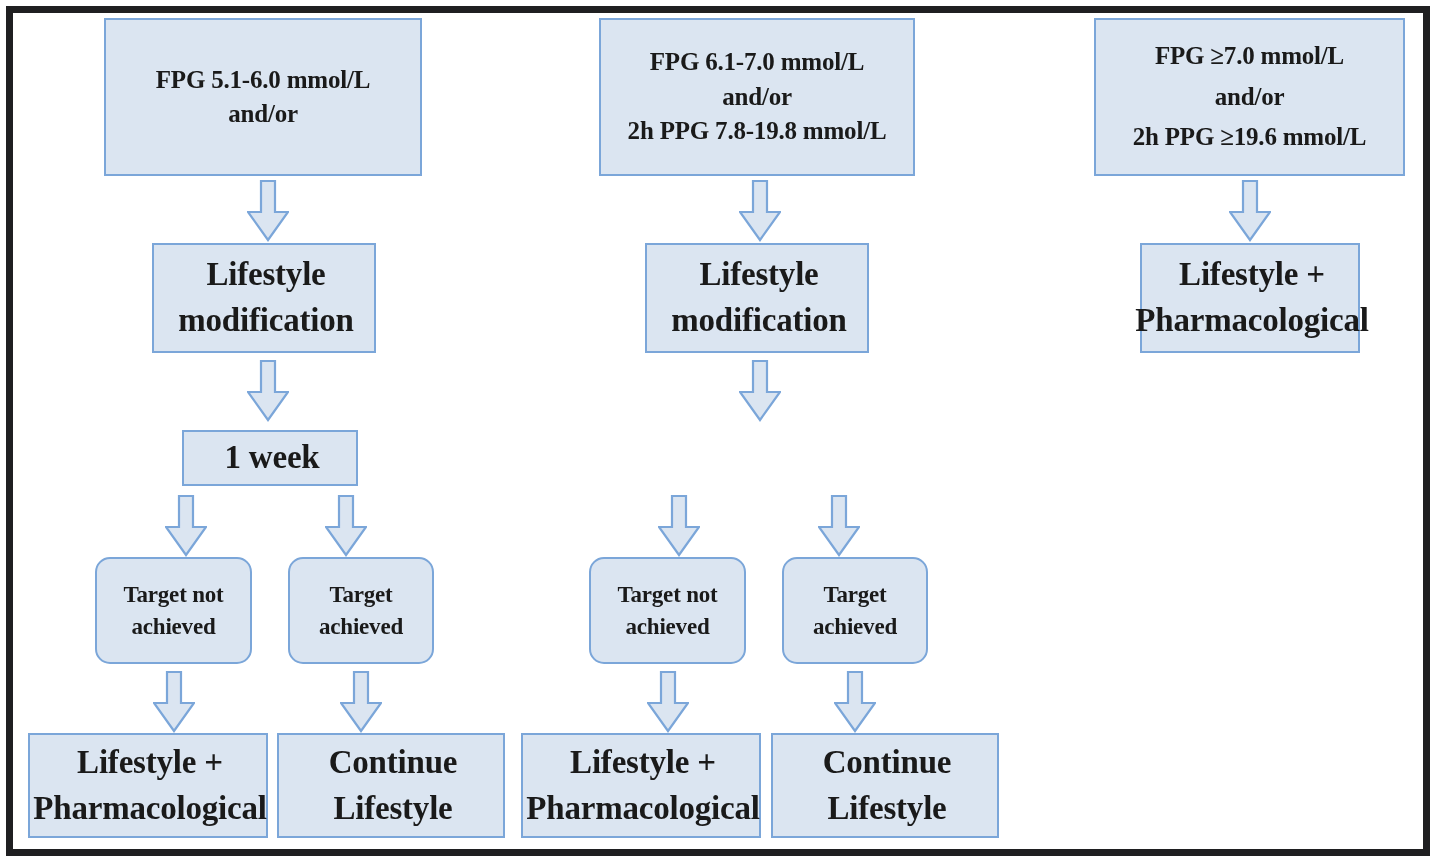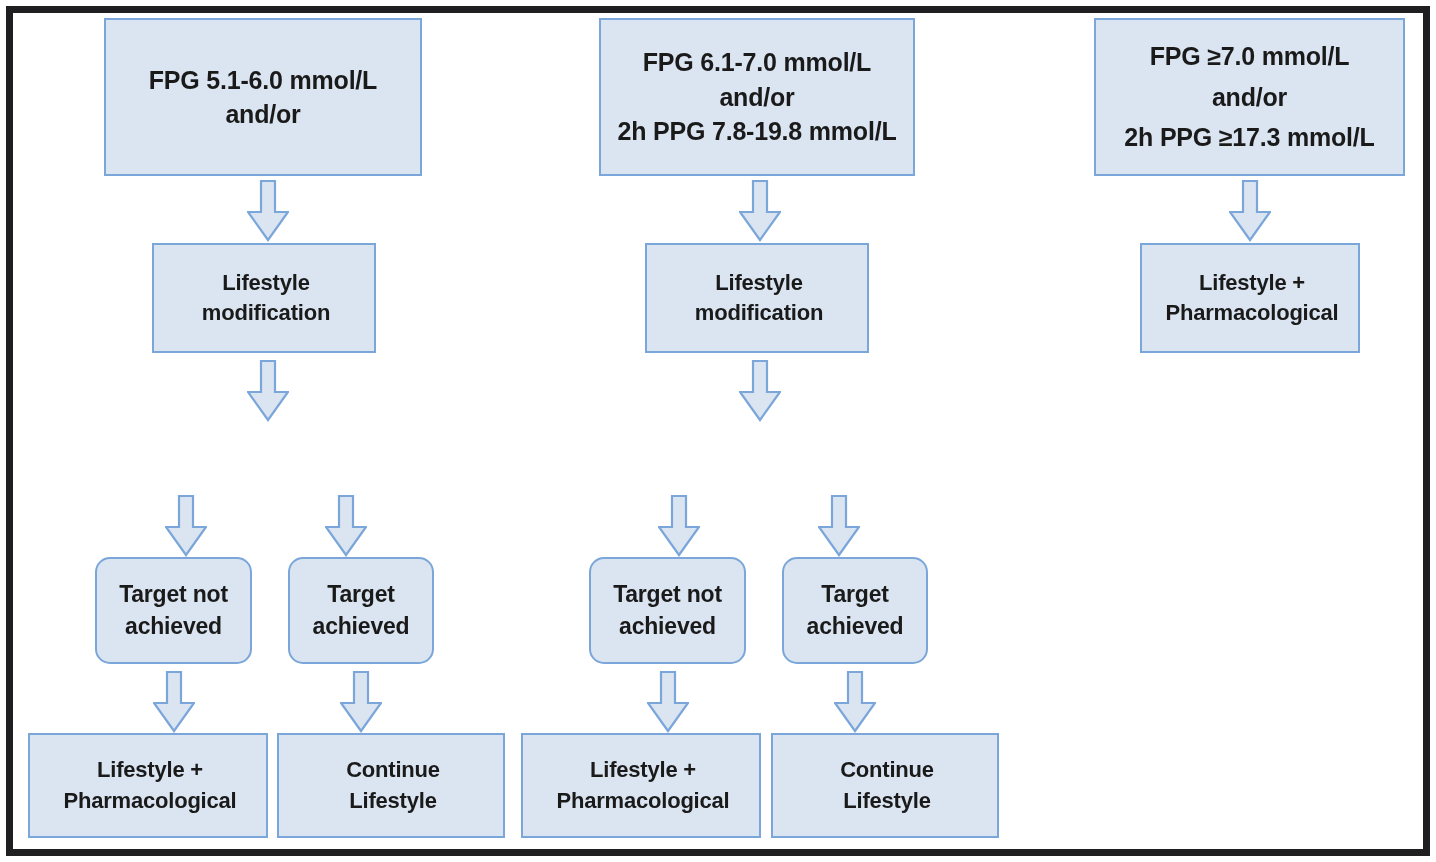--- a/index.html
+++ b/index.html
@@ -7,21 +7,21 @@
     padding: 0;
     background: #ffffff;
   }
   #canvas {
     position: relative;
     width: 1436px;
     height: 862px;
     background: #ffffff;
     box-sizing: border-box;
     overflow: hidden;
-    font-family: Liberation Sans, sans-serif;
+    font-family: Liberation Serif, serif;
   }
   
   #frame {
     position: absolute;
     left: 6px;
     top: 6px;
     width: 1424px;
     height: 850px;
     border: 7px solid #1f1f21;
     box-sizing: border-box;
@@ -39,21 +39,21 @@
     text-align: center;
     color: #1a1a1a;
     font-weight: bold;
     font-stretch: condensed;
     line-height: 1.38;
     letter-spacing: -0.2px;
     padding: 2px 4px;
   }
   .node .ln { display: block; white-space: nowrap; }
   .t-big   { font-size: 25px; }
-  .t-med   { font-size: 22px; padding-left: 8px; }
+  .t-med   { font-size: 33px; padding-left: 8px; }
   .t-small { font-size: 23px; border-radius: 15px; }
 
   .arrow {
     position: absolute;
     display: block;
   }
   .arrow svg { display: block; width: 100%; height: 100%; }
 </style>
 </head>
 <body>
@@ -77,20 +77,23 @@
     <span class="ln">Lifestyle</span>
     <span class="ln">modification</span>
   </div>
 
   <div class="arrow" style="left:247px; top:360px; width:42px; height:62px;">
     <svg viewBox="0 0 42 62" preserveAspectRatio="none">
       <polygon points="14,1 28,1 28,32 41,32 21,60 1,32 14,32" fill="#dbe5f1" stroke="#7ba6d9" stroke-width="2.2" stroke-linejoin="miter"></polygon>
     </svg>
   </div>
 
+  <div class="node t-med" style="left:182px; top:430px; width:176px; height:56px;">
+    <span class="ln">1 week</span>
+  </div>
 
   <div class="arrow" style="left:165px; top:495px; width:42px; height:62px;">
     <svg viewBox="0 0 42 62" preserveAspectRatio="none">
       <polygon points="14,1 28,1 28,32 41,32 21,60 1,32 14,32" fill="#dbe5f1" stroke="#7ba6d9" stroke-width="2.2" stroke-linejoin="miter"></polygon>
     </svg>
   </div>
   <div class="arrow" style="left:325px; top:495px; width:42px; height:62px;">
     <svg viewBox="0 0 42 62" preserveAspectRatio="none">
       <polygon points="14,1 28,1 28,32 41,32 21,60 1,32 14,32" fill="#dbe5f1" stroke="#7ba6d9" stroke-width="2.2" stroke-linejoin="miter"></polygon>
     </svg>
@@ -189,21 +192,21 @@
   </div>
 
   <div class="node t-med" style="left:771px; top:733px; width:228px; height:105px;">
     <span class="ln">Continue</span>
     <span class="ln">Lifestyle</span>
   </div>
 
   <div class="node t-big" style="left:1094px; top:18px; width:311px; height:158px;gap:6px;">
     <span class="ln">FPG ≥7.0 mmol/L</span>
     <span class="ln">and/or</span>
-    <span class="ln">2h PPG ≥17.3 mmol/L</span>
+    <span class="ln">2h PPG ≥19.6 mmol/L</span>
   </div>
 
   <div class="arrow" style="left:1229px; top:180px; width:42px; height:62px;">
     <svg viewBox="0 0 42 62" preserveAspectRatio="none">
       <polygon points="14,1 28,1 28,32 41,32 21,60 1,32 14,32" fill="#dbe5f1" stroke="#7ba6d9" stroke-width="2.2" stroke-linejoin="miter"></polygon>
     </svg>
   </div>
 
   <div class="node t-med" style="left:1140px; top:243px; width:220px; height:110px;">
     <span class="ln">Lifestyle +</span>

